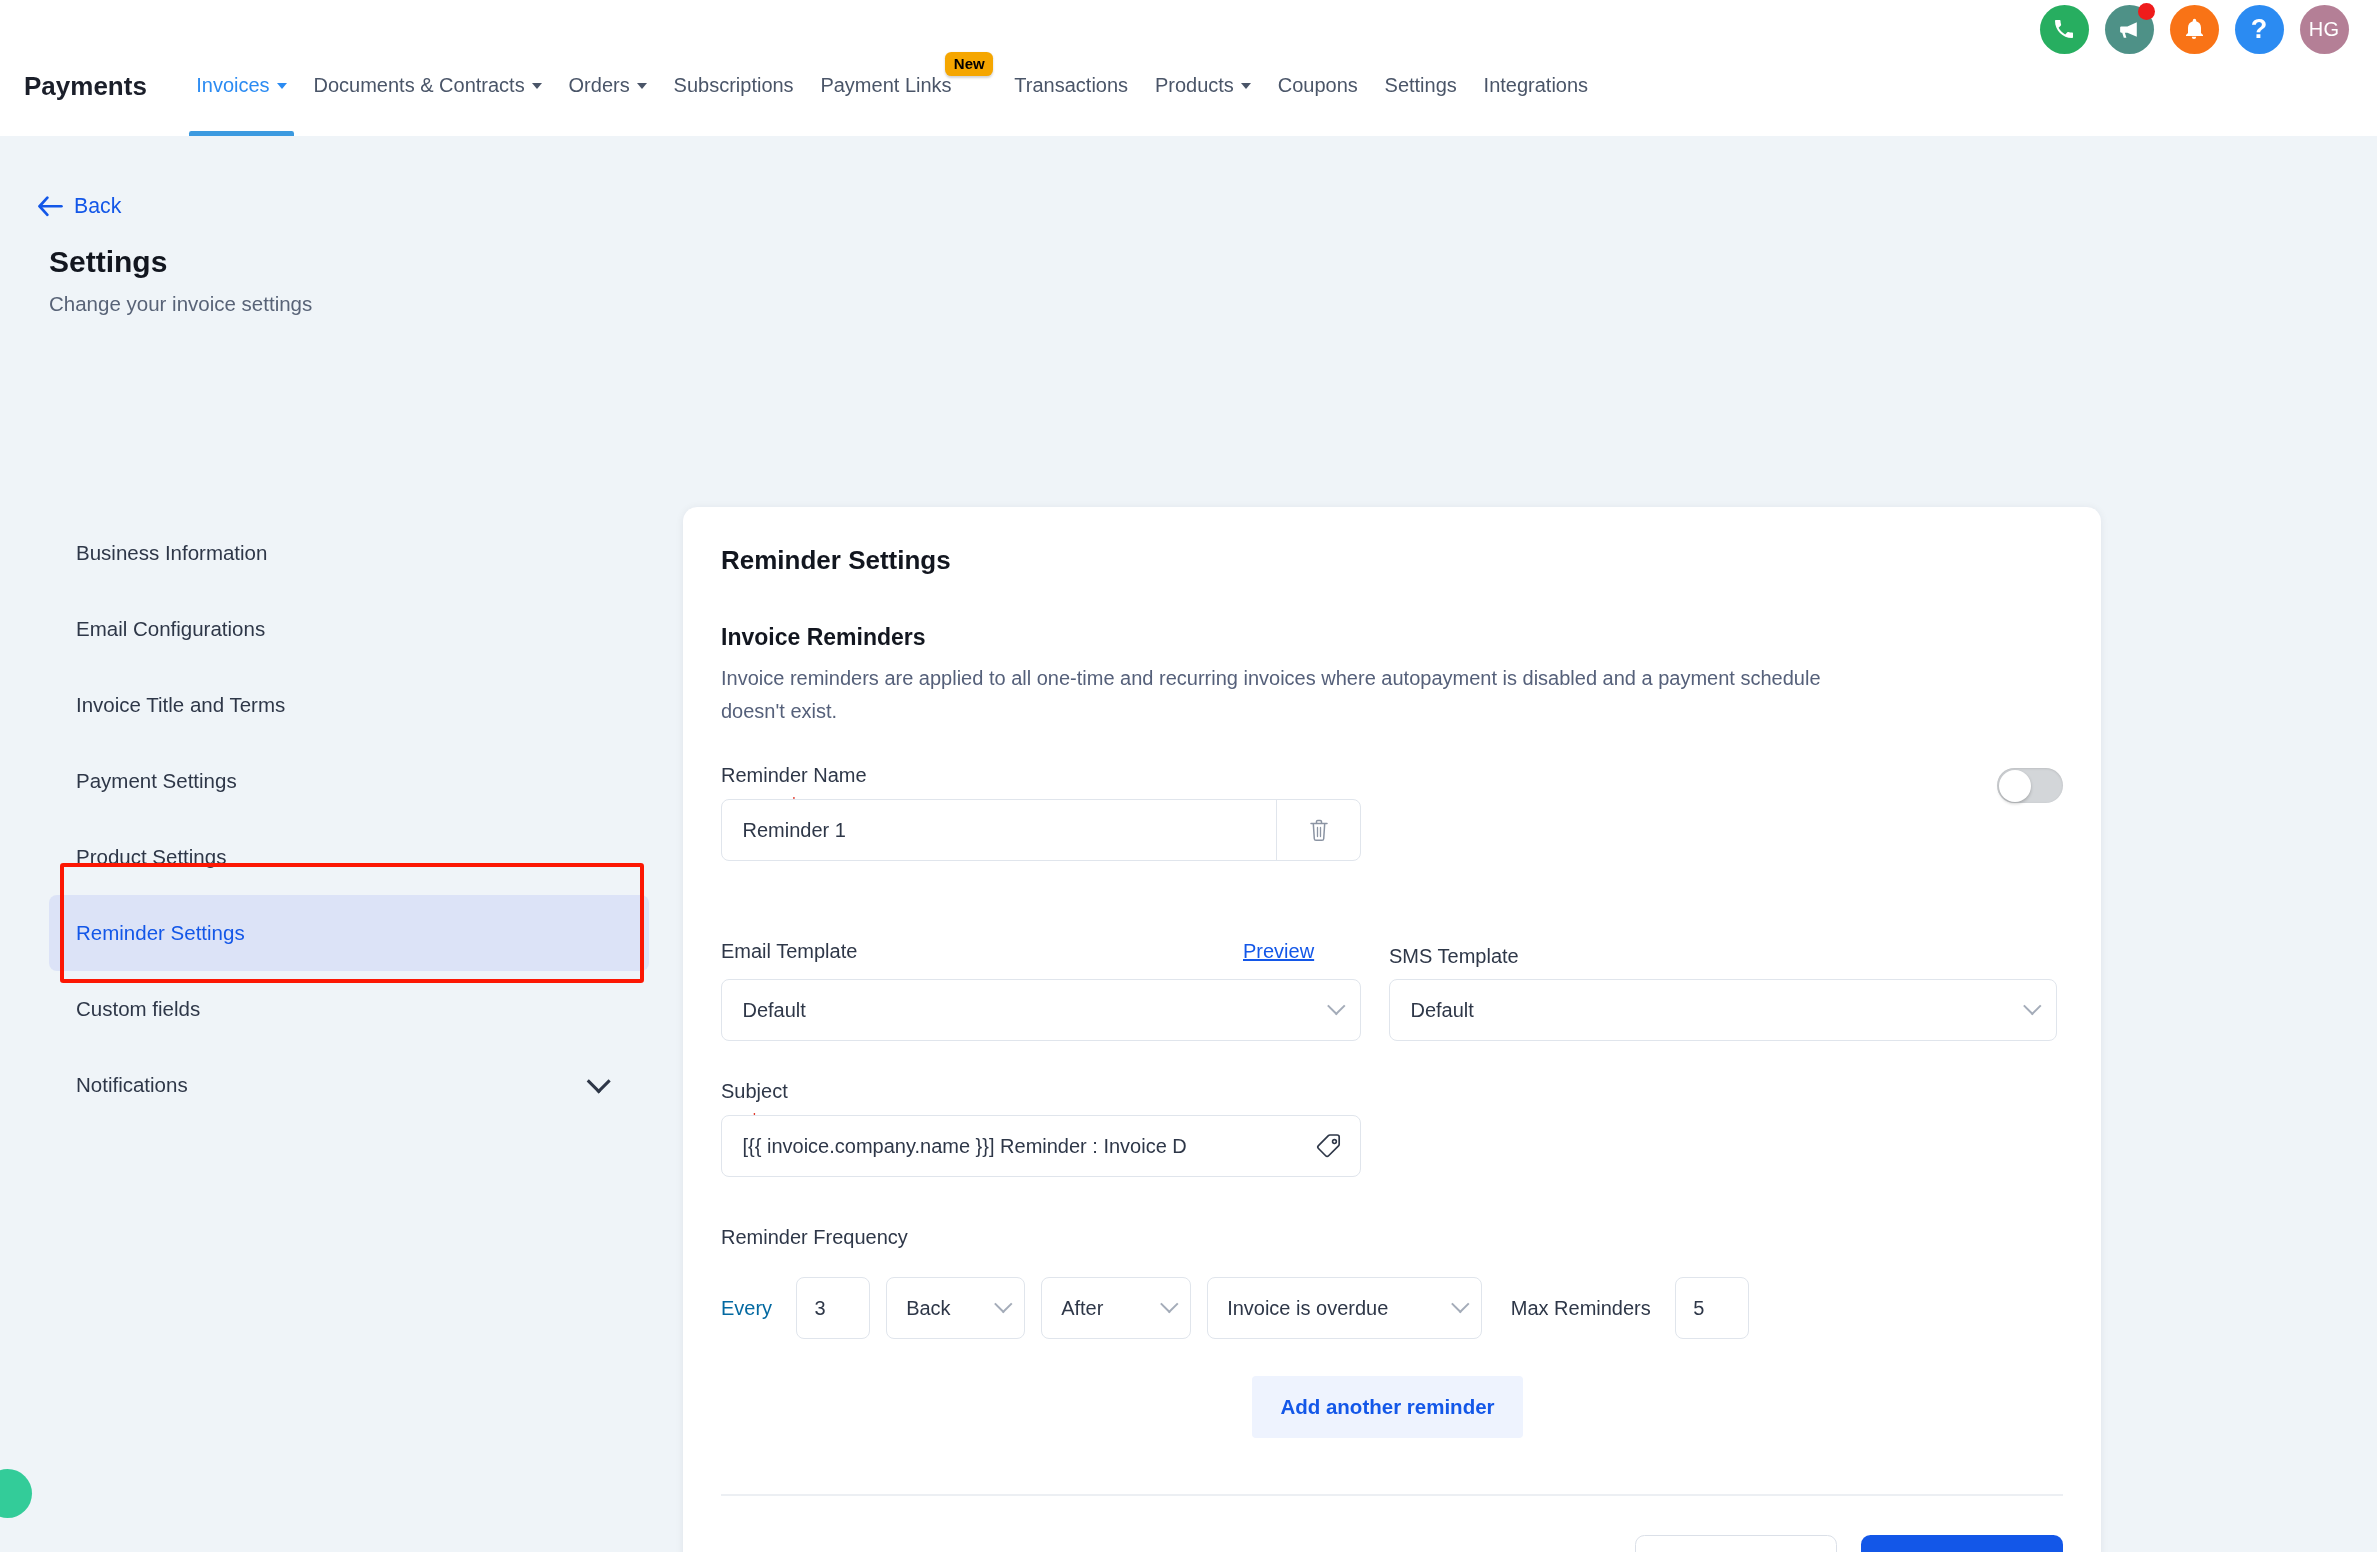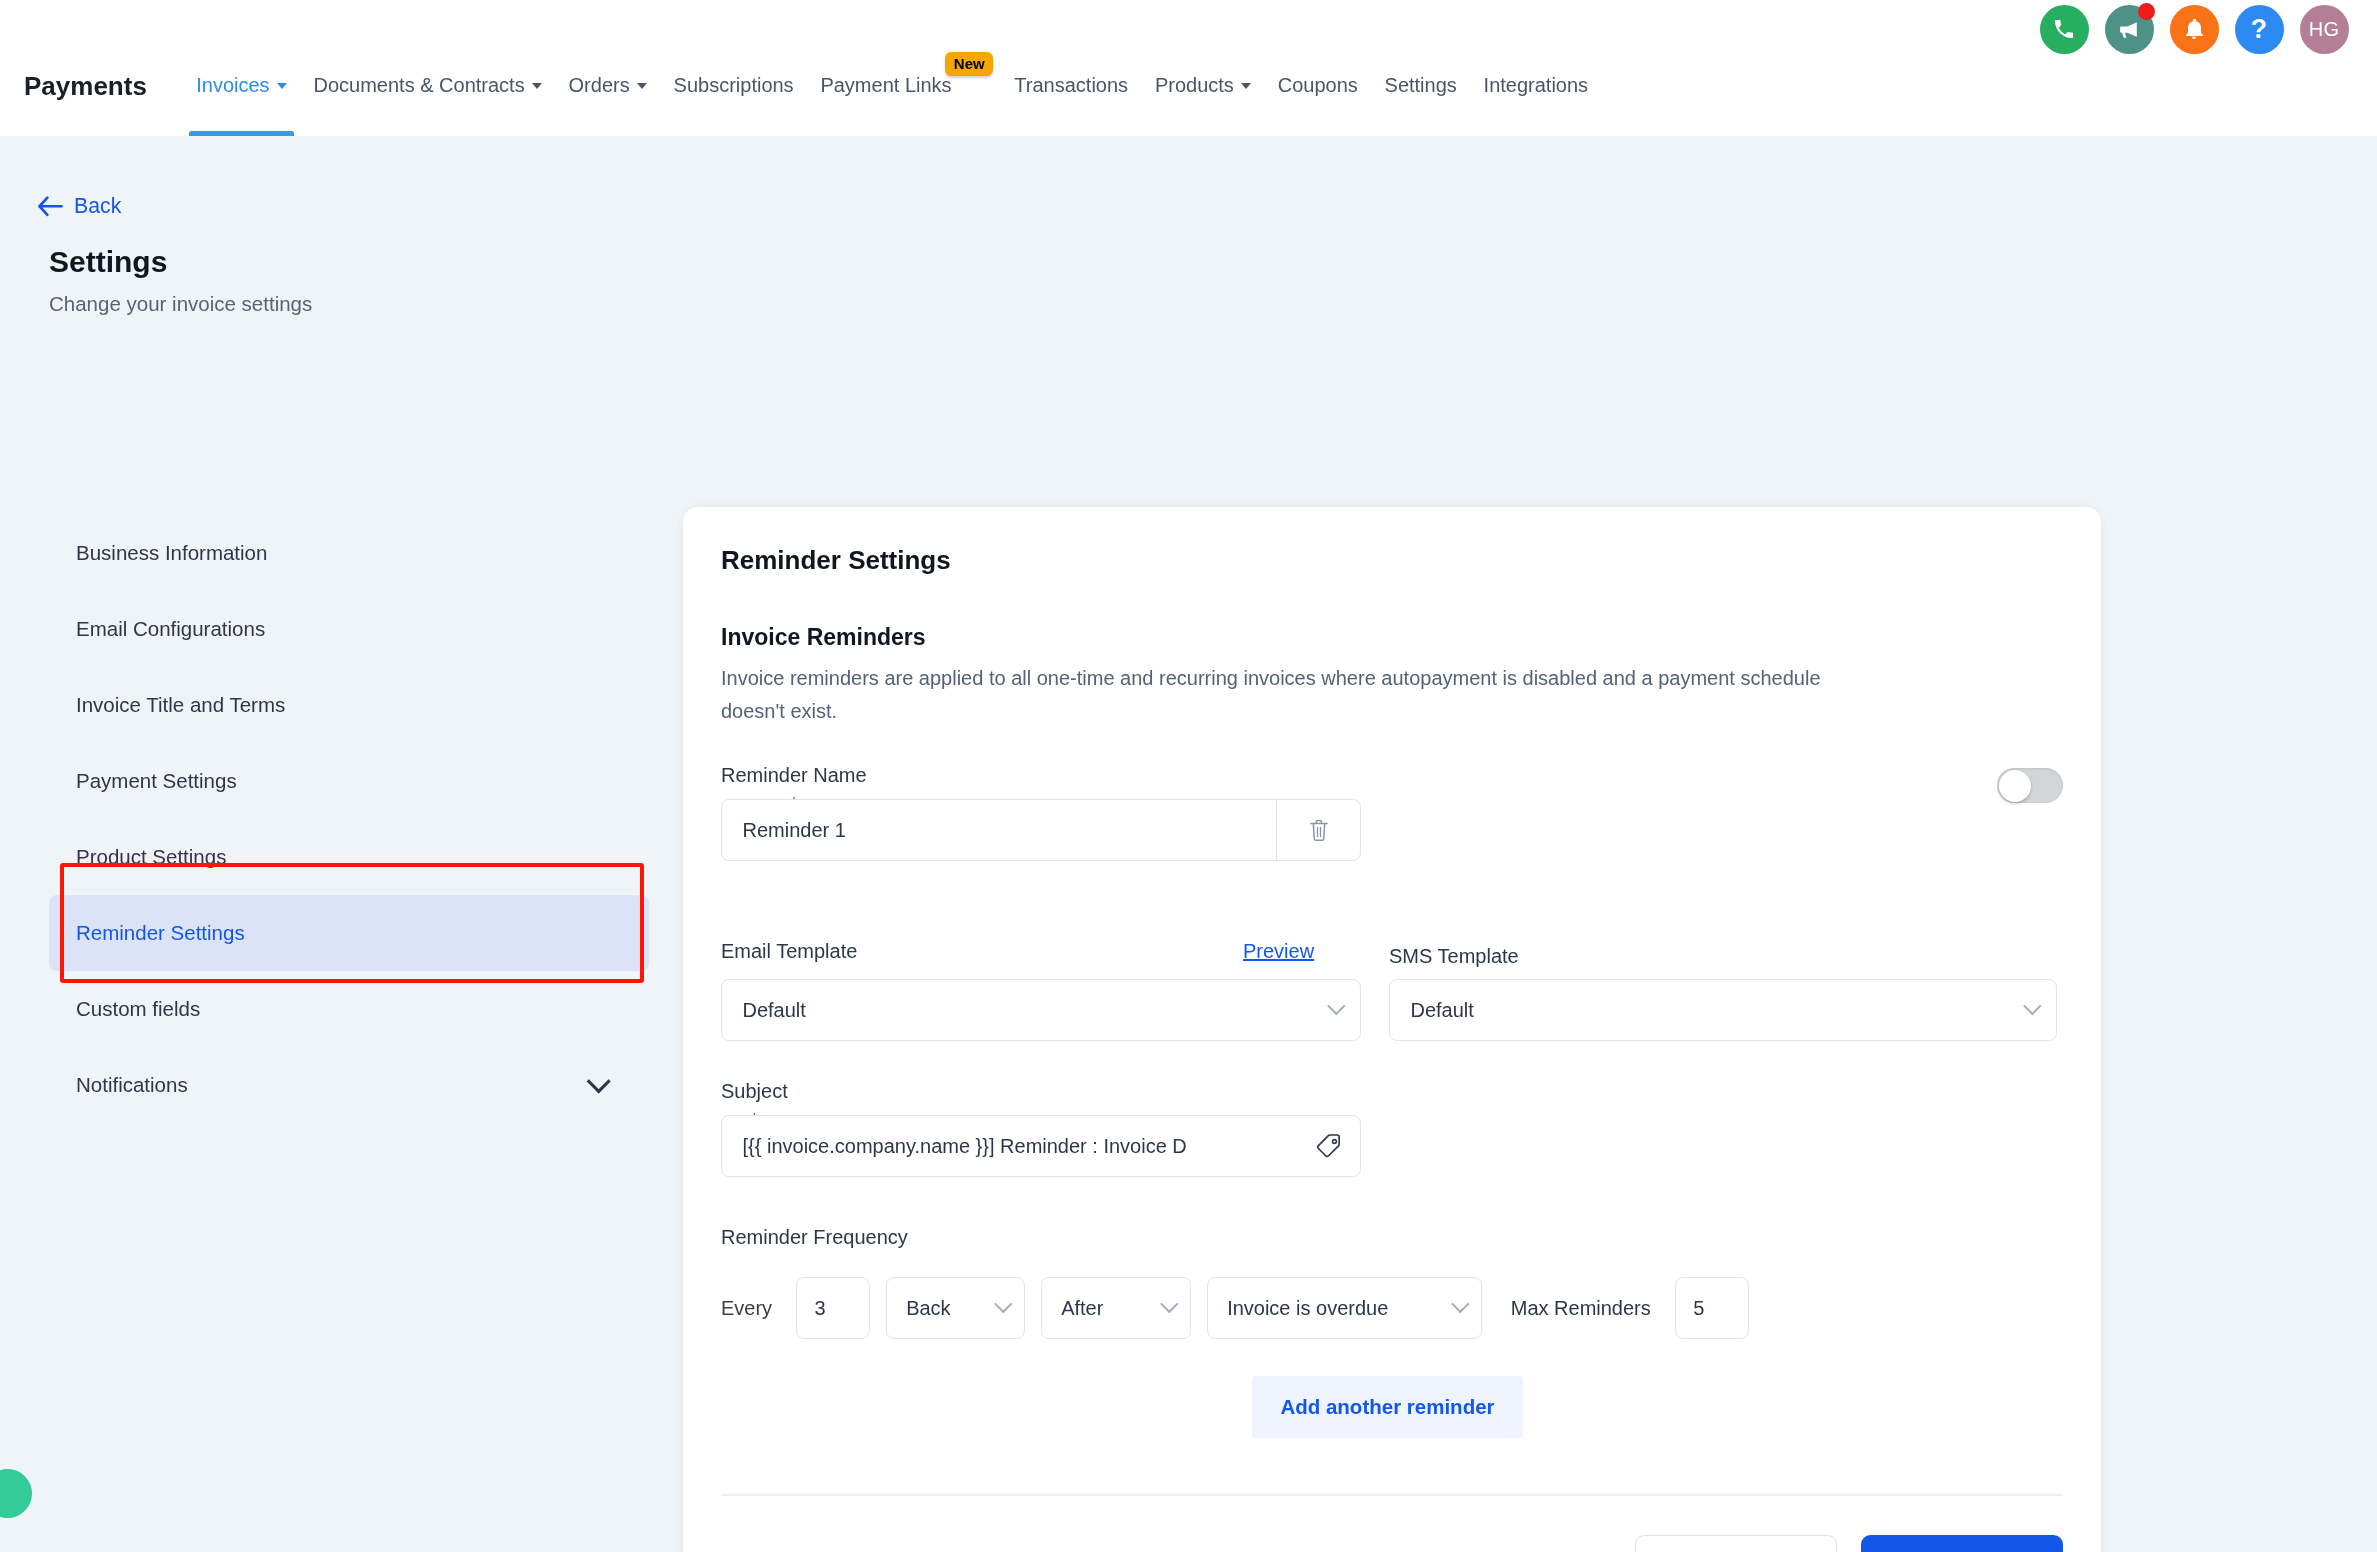--- a/index.html
+++ b/index.html
@@ -213,21 +213,21 @@
 
   .lbl-freq {
     position: absolute; left: 38px; top: 719px;
     font-size: 20px; color: #2e3748;
   }
 
   .freq-row {
     position: absolute; left: 38px; top: 770px;
     display: flex; align-items: center; gap: 16px;
   }
-  .freq-label { font-size: 20px; color: #404040; margin-right: 8px; }
+  .freq-label { font-size: 20px; color: #0369a1; margin-right: 8px; }
   .numbox {
     width: 74px; height: 62px;
     border: 1.6px solid #e0e5ec; border-radius: 8px; background: #fff;
     font-family: "Liberation Sans", sans-serif;
     font-size: 20px; color: #2e3748; padding: 0 17.4px; outline: none;
   }
   .freq-sel {
     position: relative; height: 62px;
     border: 1.6px solid #e0e5ec; border-radius: 8px; background: #fff;
     display: flex; align-items: center; padding: 0 14.2px 0 19px;

